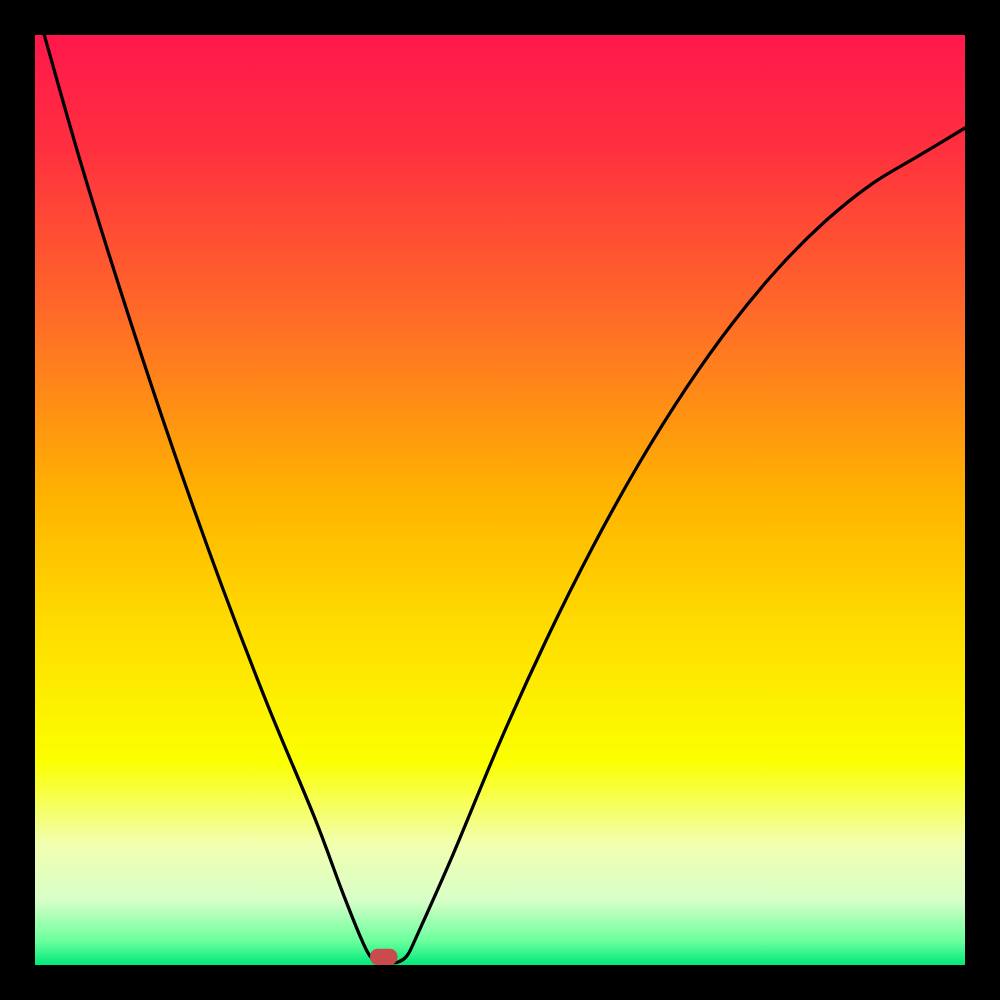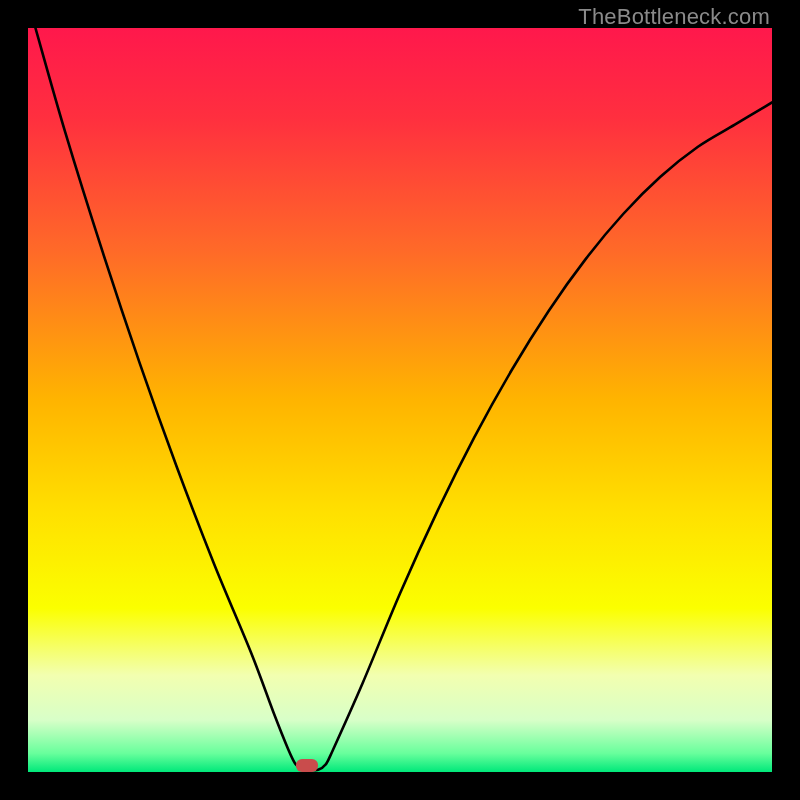--- a/index.html
+++ b/index.html
@@ -27,21 +27,20 @@
     color: #8a8a8a;
     font-weight: 500;
     letter-spacing: 0.2px;
   }
   svg { display: block; }
 </style>
 </head>
 <body>
 
 <div class="outer">
-  <div class="watermark">TheBottleneck.com</div>
 
   <svg id="chart-svg" class="plot-area" width="744" height="744" viewBox="0 0 744 744">
     <defs>
       <linearGradient id="bg-grad" x1="0" y1="0" x2="0" y2="1">
           <stop offset="0%" stop-color="#ff184c"></stop>
           <stop offset="12%" stop-color="#ff2f3f"></stop>
           <stop offset="30%" stop-color="#ff6a28"></stop>
           <stop offset="50%" stop-color="#ffb400"></stop>
           <stop offset="65%" stop-color="#ffe000"></stop>
           <stop offset="78%" stop-color="#fbff00"></stop>

